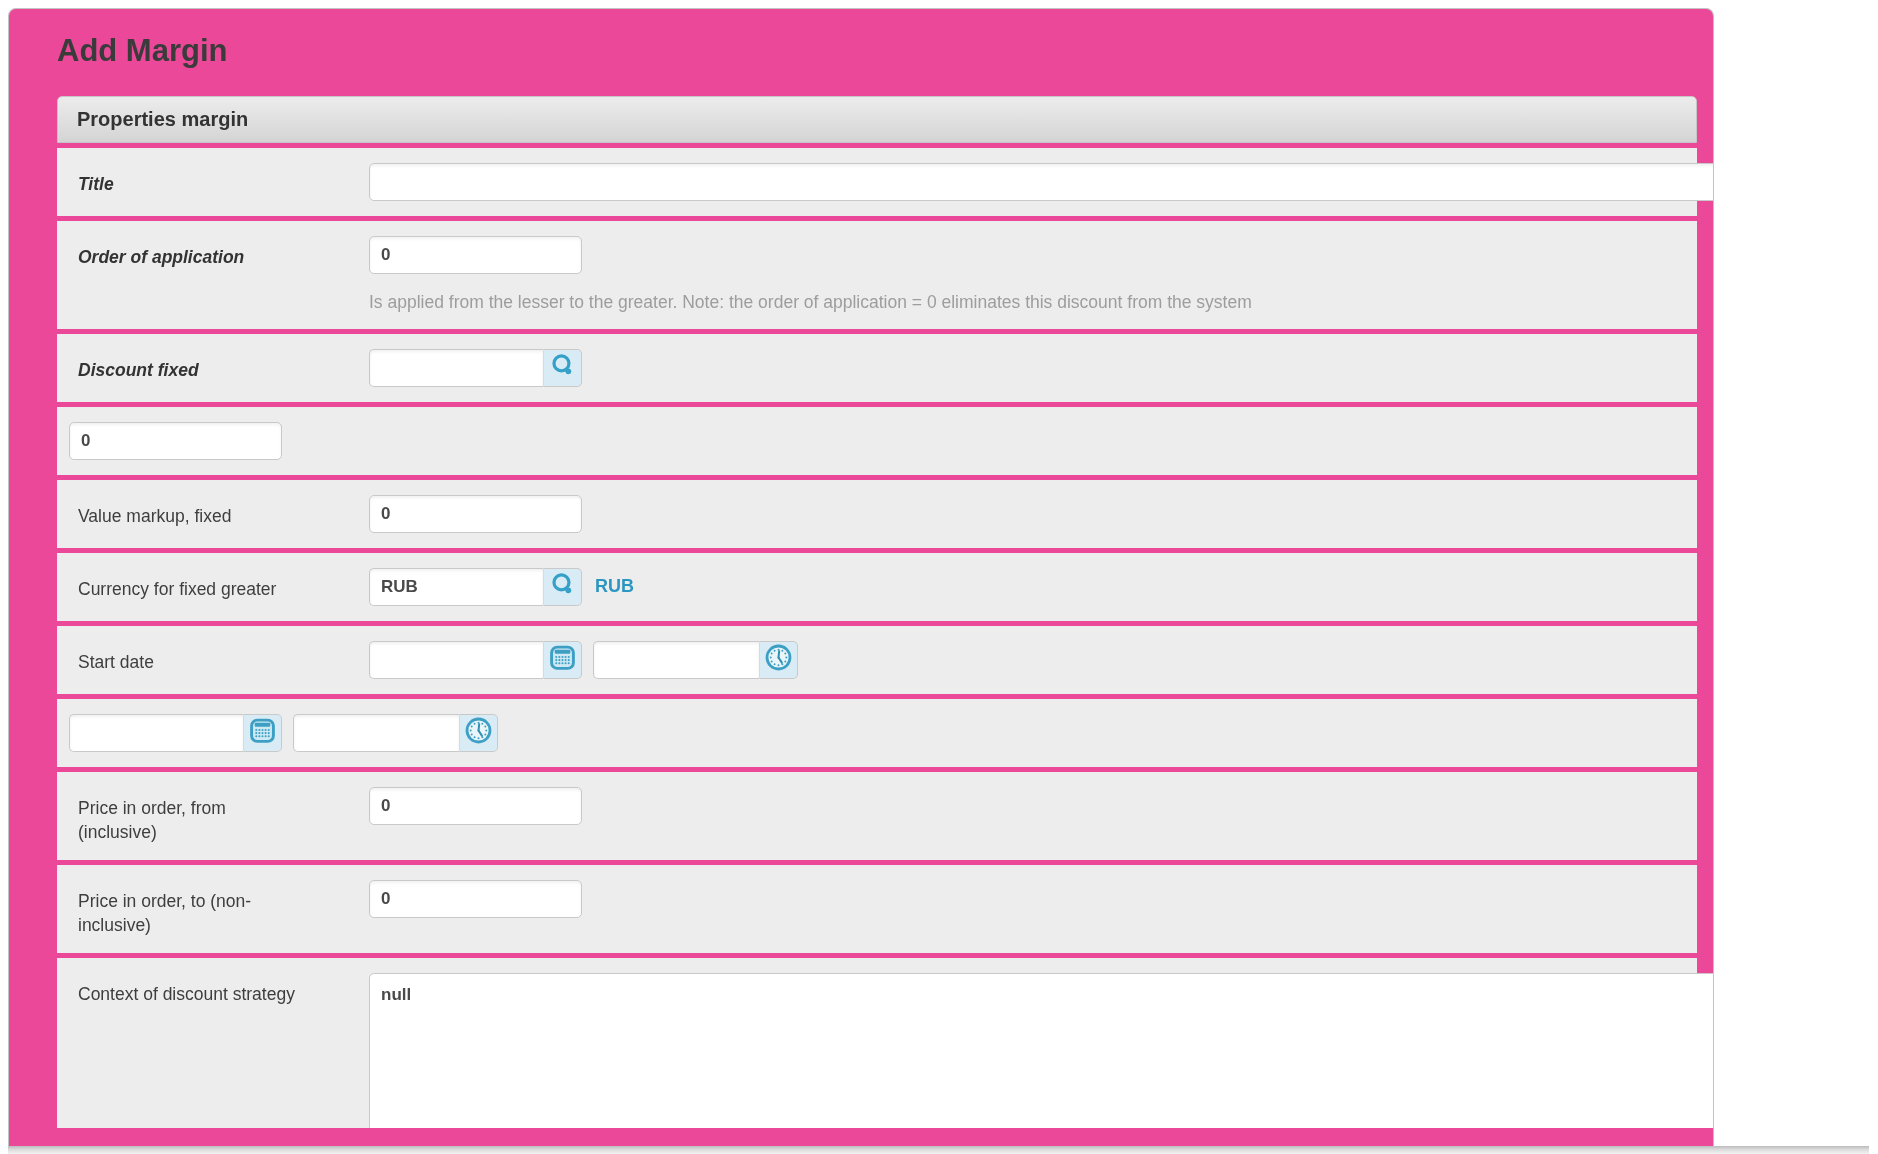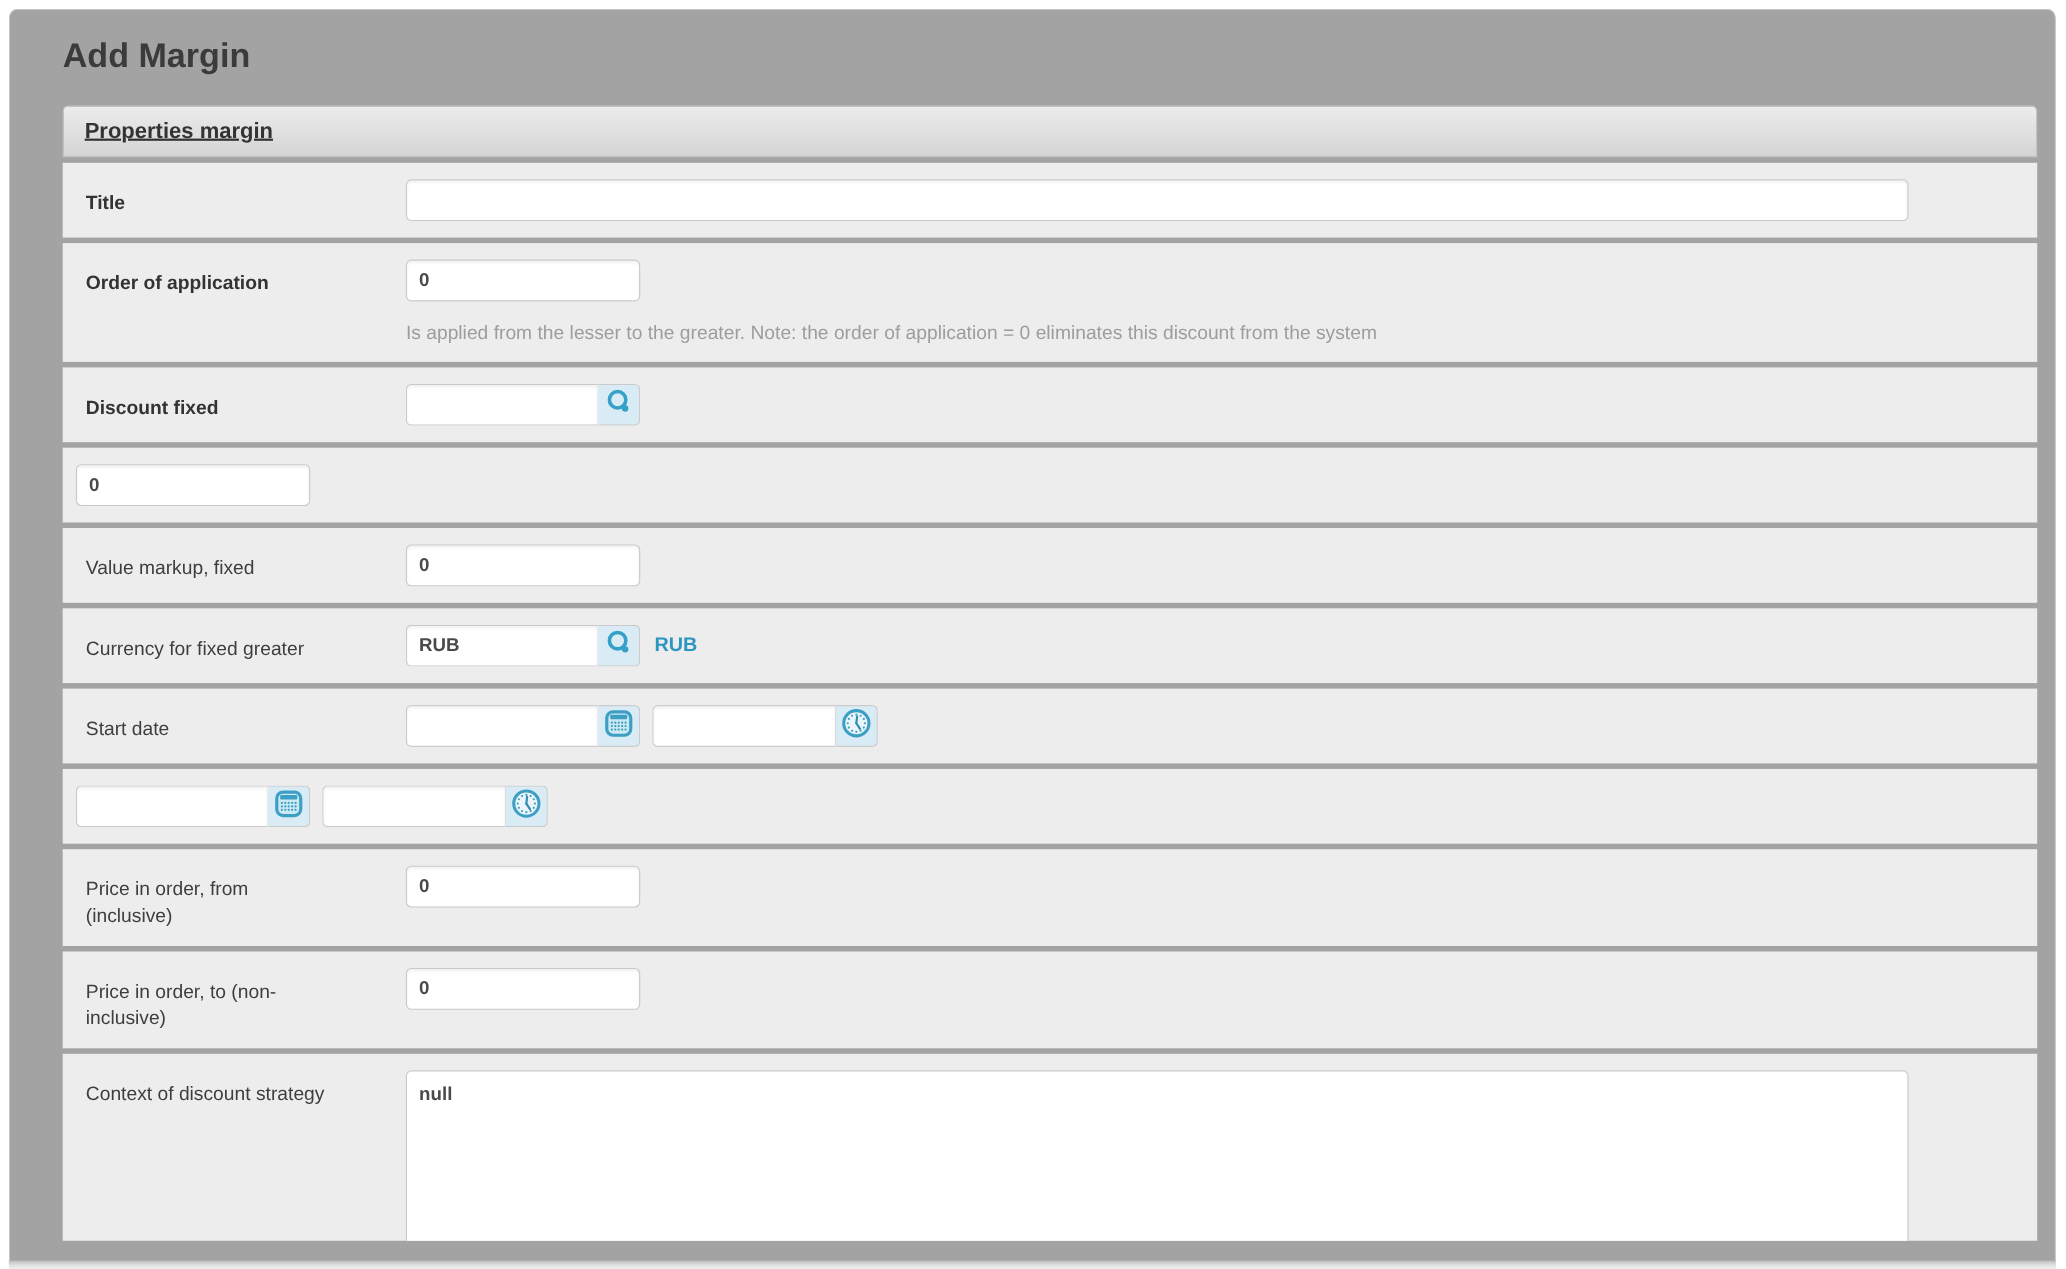--- a/index.html
+++ b/index.html
@@ -1,34 +1,34 @@
 <!DOCTYPE html>
 <html><head>
 <meta charset="utf-8">
 <style>
   * { margin:0; padding:0; box-sizing:border-box; }
   html,body { width:1878px; height:1154px; background:#ffffff; overflow:hidden;
               font-family:"Liberation Sans","DejaVu Sans",sans-serif; }
-  .frame { position:absolute; left:8px; top:8px; width:1861px; height:1139px;
-           background:#a3a3a3; border:1px solid #c4c4c4; border-bottom:none;
+  .frame { position:absolute; left:8px; top:8px; width:1706px; height:1139px;
+           background:#ec4899; border:1px solid #c4c4c4; border-bottom:none;
            border-radius:8px 8px 0 0; overflow:hidden; }
   .bottom-bar { position:absolute; left:8px; top:1146px; width:1861px; height:8px;
                 background:linear-gradient(180deg,#bcbcbc 0%,#dcdcdc 45%,#f2f2f2 100%); }
   .content { height:1119px; overflow:hidden; }
   h1 { font-size:31px; font-weight:bold; color:#3b3b3b; margin:24px 0 27px 48px; }
   .panel { margin:0 16px 0 48px; }
   .panel-header { height:47px; display:flex; align-items:center; padding-left:19px;
                   background:linear-gradient(180deg,#ececec 0%,#dedede 60%,#d4d4d4 100%);
                   border:1px solid #c6c6c6; border-radius:5px 5px 0 0;
-                  font-size:20px; font-weight:bold; color:#333;text-decoration:underline; }
+                  font-size:20px; font-weight:bold; color:#333; }
   .row { display:flex; background:#ededed; margin-top:5px; padding:15px 20px 15px 12px; }
   .row:first-of-type { margin-top:1px; }
   .row-label { flex:0 0 300px; padding:9px 60px 0 9px; font-size:17.5px; color:#3e3e3e;
                line-height:1.4; }
-  .row-label.bold { font-weight:bold; color:#333; }
+  .row-label.bold { font-weight:bold; color:#333;font-style:italic; }
   .row-content { flex:1; display:flex; align-items:flex-start; }
   input, textarea { font-family:"Liberation Sans","DejaVu Sans",sans-serif;
                     font-size:17px; font-weight:bold; color:#4a4a4a; outline:none; }
   .ti { height:38px; border:1px solid #c9c9c9; border-radius:5px; background:#fff;
         padding:0 11px; box-shadow:inset 0 2px 3px rgba(0,0,0,0.06); }
   .ti-full { width:1366px; }
   .ti-small { width:213px; }
   .group { display:inline-flex; height:38px; }
   .group .ti { width:175px; border-radius:5px 0 0 5px; border-right:1px solid #dadada; }
   .group .ti.time { width:167px; }

